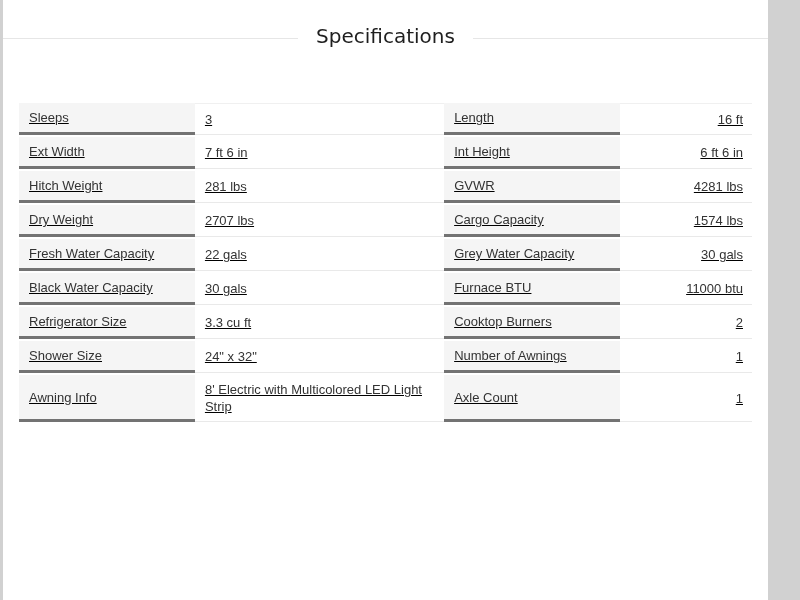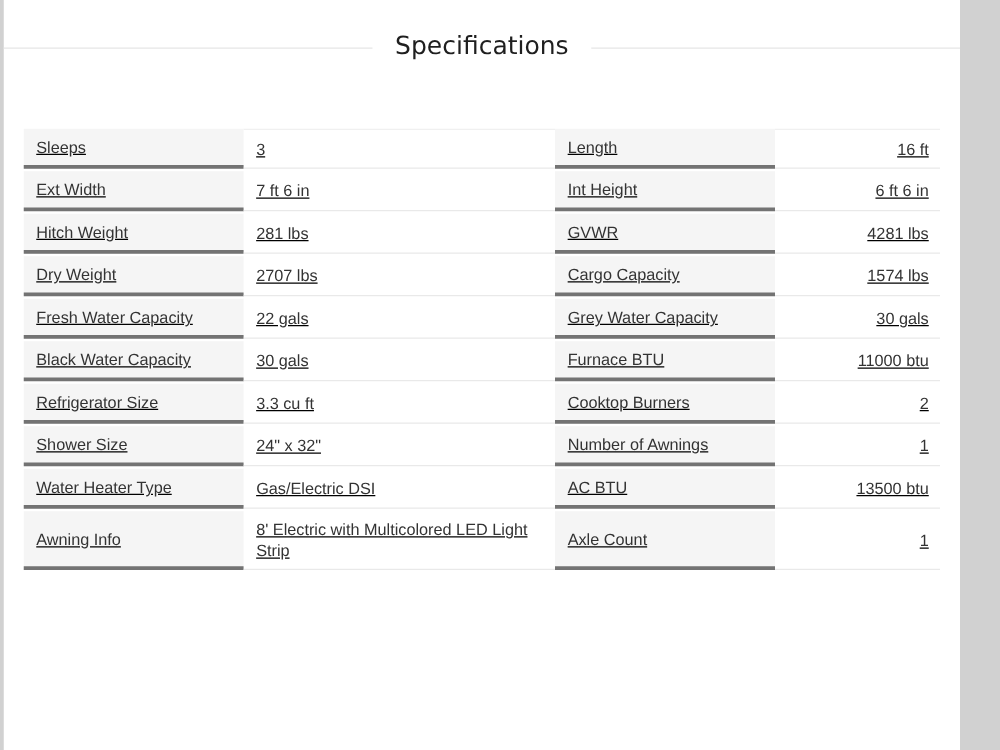--- a/index.html
+++ b/index.html
@@ -118,26 +118,20 @@
             <td class="lbl">Cooktop Burners</td>
             <td class="val">2</td>
           </tr>
           <tr>
             <td class="lbl">Shower Size</td>
             <td class="val">24" x 32"</td>
             <td class="lbl">Number of Awnings</td>
             <td class="val">1</td>
           </tr>
           <tr>
-            <td class="lbl">Water Heater Type</td>
-            <td class="val">Gas/Electric DSI</td>
-            <td class="lbl">AC BTU</td>
-            <td class="val">13500 btu</td>
-          </tr>
-          <tr>
             <td class="lbl">Awning Info</td>
             <td class="val">8' Electric with Multicolored LED Light Strip</td>
             <td class="lbl">Axle Count</td>
             <td class="val">1</td>
           </tr>
         </tbody>
     </table>
   </div>
 
 </div>

